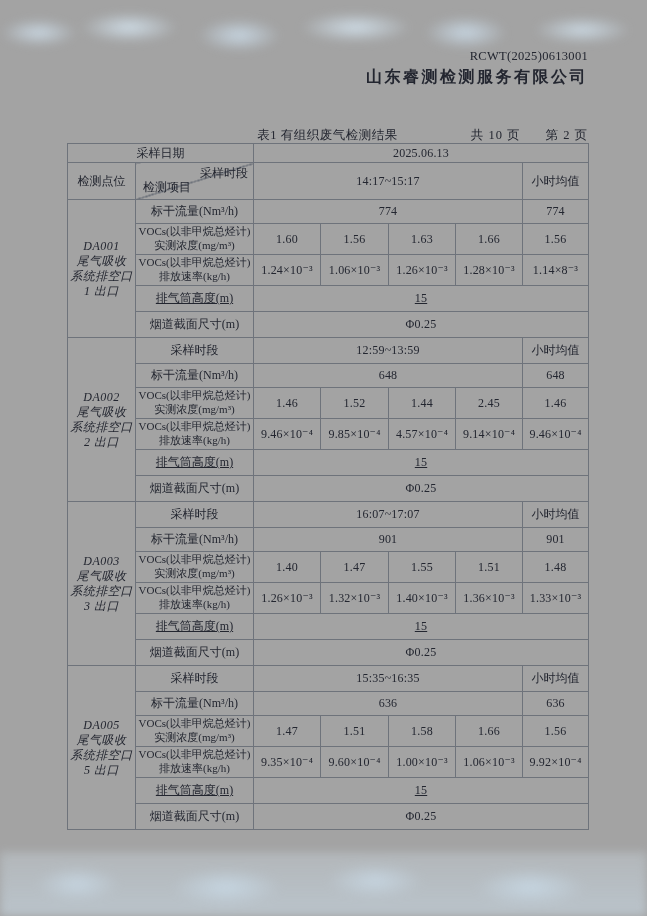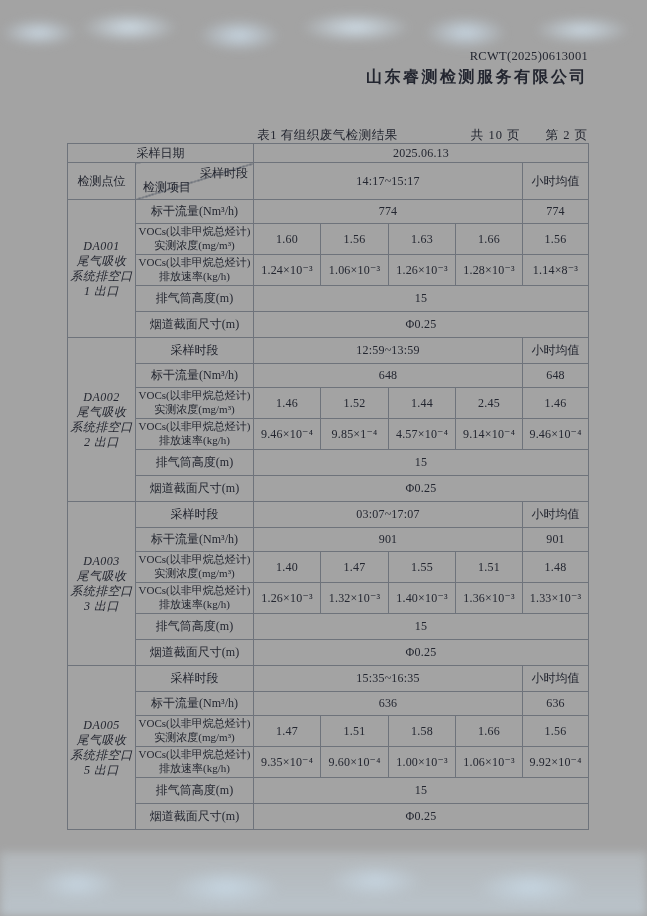--- a/index.html
+++ b/index.html
@@ -66,21 +66,21 @@
     text-align:center;vertical-align:middle;
     padding:0 1px;line-height:1.25;
     overflow:hidden;
   }
   tr.r-date{height:19px;}
   tr.r-head{height:37px;}
   tr.r-period{height:26px;}
   tr.r-flow{height:24px;}
   tr.r-conc{height:31px;}
   tr.r-rate{height:31px;}
-  tr.r-stack{height:26px;}
+  tr.r-stack{height:26px;text-decoration:underline;}
   tr.r-duct{height:26px;}
   td.lbl-2line{white-space:pre-line;font-size:11px;line-height:14px;}
   td.point-cell{white-space:pre-line;font-size:12px;line-height:19px;letter-spacing:.5px;font-style:italic;}
   td.num{font-size:12px;letter-spacing:.2px;}
   
   td.diag{
     position:relative;padding:0;
     background-image:linear-gradient(to bottom right,
       transparent calc(50% - .7px), #6e737b calc(50% - .7px),
       #6e737b calc(50% + .7px), transparent calc(50% + .7px));
@@ -189,41 +189,41 @@
       <td class="num">1.46</td>
       <td class="num">1.52</td>
       <td class="num">1.44</td>
       <td class="num">2.45</td>
       <td class="num">1.46</td>
     </tr>
     <tr class="r-rate">
       <td class="lbl-2line">VOCs(以非甲烷总烃计)
 排放速率(kg/h)</td>
       <td class="num">9.46×10⁻⁴</td>
-      <td class="num">9.85×1⁻⁴</td>
+      <td class="num">9.85×10⁻⁴</td>
       <td class="num">4.57×10⁻⁴</td>
       <td class="num">9.14×10⁻⁴</td>
       <td class="num">9.46×10⁻⁴</td>
     </tr>
     <tr class="r-stack">
       <td>排气筒高度(m)</td>
       <td colspan="5" class="num">15</td>
     </tr>
     <tr class="r-duct">
       <td>烟道截面尺寸(m)</td>
       <td colspan="5" class="num">Φ0.25</td>
     </tr>
 
     <tr class="r-period">
       <td rowspan="6" class="point-cell">DA003
 尾气吸收
 系统排空口
 3 出口</td>
       <td>采样时段</td>
-      <td colspan="4" class="num">03:07~17:07</td>
+      <td colspan="4" class="num">16:07~17:07</td>
       <td>小时均值</td>
     </tr>
     <tr class="r-flow">
       <td>标干流量(Nm³/h)</td>
       <td colspan="4" class="num">901</td>
       <td class="num">901</td>
     </tr>
     <tr class="r-conc">
       <td class="lbl-2line">VOCs(以非甲烷总烃计)
 实测浓度(mg/m³)</td>

